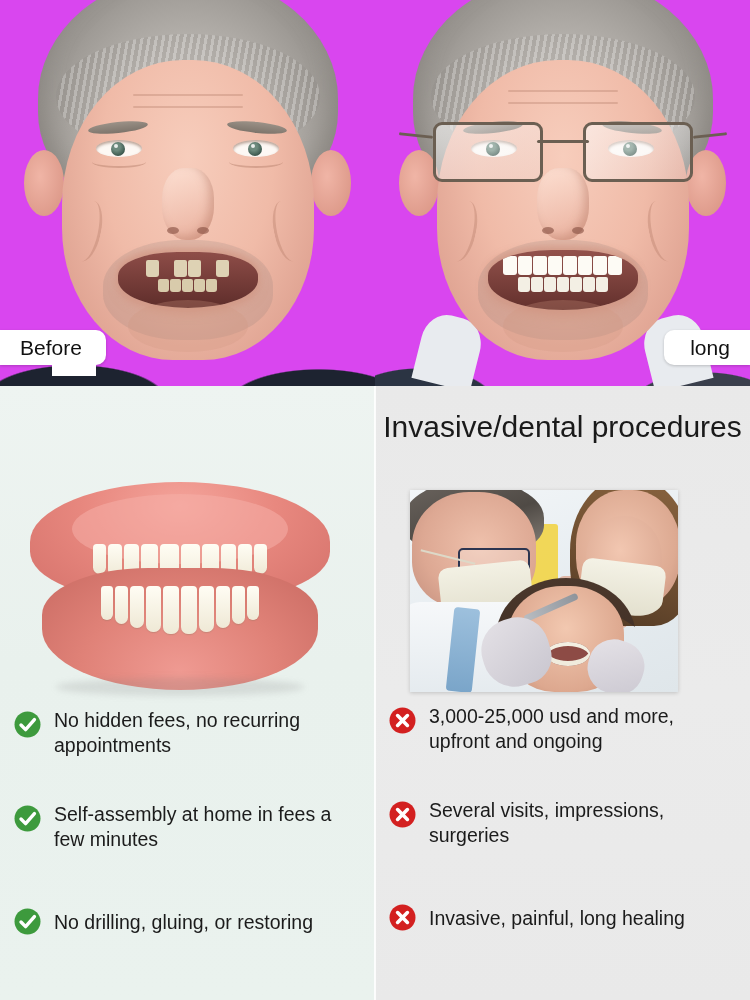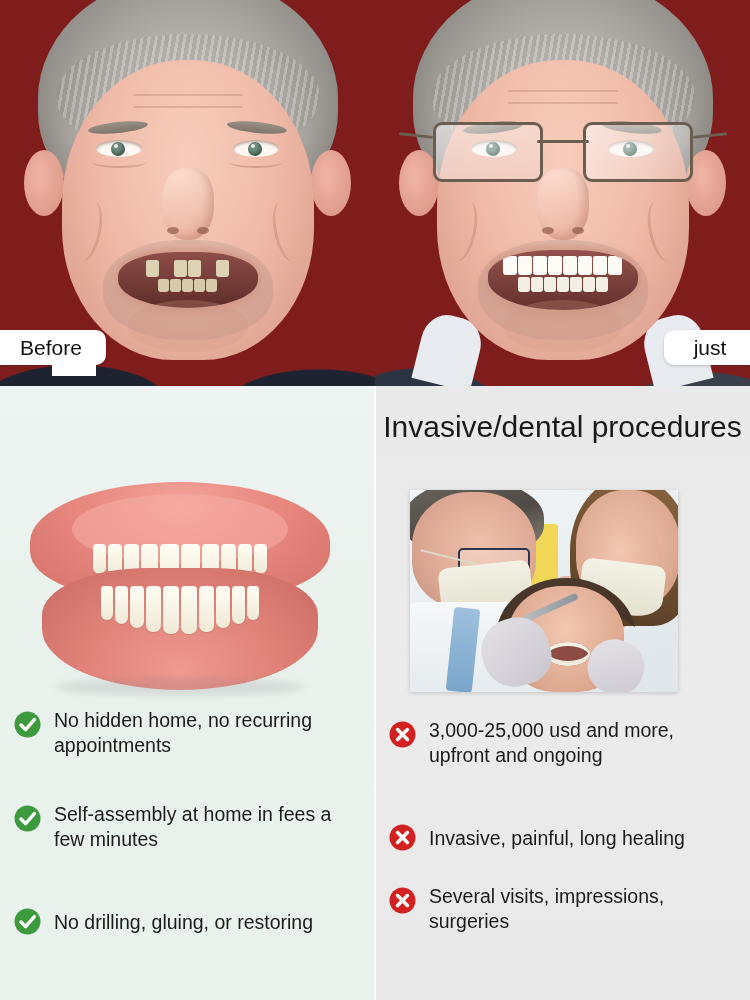--- a/index.html
+++ b/index.html
@@ -5,21 +5,21 @@
   html,body{margin:0;padding:0;}
   body{
     width:750px;height:1000px;overflow:hidden;
     font-family:"Liberation Sans","DejaVu Sans",sans-serif;
     background:#ffffff;
   }
   .page{position:relative;width:750px;height:1000px;overflow:hidden;}
 
   
   .photo-strip{position:absolute;left:0;top:0;width:750px;height:386px;display:flex;}
-  .photo{position:relative;width:375px;height:386px;overflow:hidden;background:#7f1d1d;}
+  .photo{position:relative;width:375px;height:386px;overflow:hidden;background:#d946ef;}
 
   
   .face-wrap{position:absolute;left:0;top:0;width:375px;height:386px;}
 
   
   .shoulder{position:absolute;bottom:0;width:100%;height:80px;}
   .sh-left{background:
      radial-gradient(ellipse 150px 60px at 20% 120%, #1d2330 60%, rgba(29,35,48,0) 62%),
      radial-gradient(ellipse 150px 60px at 85% 125%, #1d2330 60%, rgba(29,35,48,0) 62%);}
   .sh-right{background:
@@ -177,21 +177,21 @@
       background:#8d4b45;box-shadow:inset 0 4px 0 #f3efe2, inset 0 -5px 0 #f0ebdd;}
   .dp-glove{position:absolute;left:72px;top:128px;width:68px;height:68px;border-radius:46% 46% 40% 46%;
       background:linear-gradient(150deg,#e4e1e6,#c9c6cf);transform:rotate(-16deg);}
   .dp-glove2{position:absolute;left:178px;top:150px;width:56px;height:54px;border-radius:46%;
       background:linear-gradient(150deg,#e6e3e8,#cbc8d1);transform:rotate(18deg);}
   .dp-tool{position:absolute;left:112px;top:114px;width:58px;height:7px;background:linear-gradient(90deg,#b9bdc2,#8e949b);border-radius:4px;transform:rotate(-24deg);}
 
   
   .bullets{position:absolute;left:0;width:100%;}
   .bullets.left{top:322px;}
-  .bullets.right{top:332px;}
+  .bullets.right{top:318px;}
   .bullet{position:relative;display:flex;align-items:flex-start;gap:13px;padding:0 14px 0 14px;margin-bottom:22px;}
   .bullet .ico{flex:0 0 auto;width:27px;height:27px;margin-top:3px;}
   .bullet .txt{font-size:19.5px;line-height:25px;color:#1b1b1b;}
   .b-h-tall{height:72px;}
   .b-h-short{height:50px;align-items:center;}
   .bullet.one-line .ico{margin-top:1px;}
   .bullet.one-line .txt{padding-top:2px;}
 
   svg{display:block;}
 </style>
@@ -309,21 +309,21 @@
               <span class="tooth"></span>
             <span class="tooth"></span>
               <span class="tooth"></span>
               <span class="tooth"></span>
             <span class="tooth"></span>
           </div>
         </div>
         <div class="chin"></div>
       </div>
       <div class="badge badge-back">
-        <span>just</span>
+        <span>long</span>
       </div>
     </div>
   </div>
 
   <div class="panels">
 
     <div class="panel panel-left">
 
       <div class="denture">
         <div class="gum-upper"></div>
@@ -358,21 +358,21 @@
 
       <div class="bullets left">
 
         <div class="bullet b-h-tall">
           <span class="ico">
             <svg width="27" height="27" viewBox="0 0 27 27">
               <circle cx="13.5" cy="13.5" r="13" fill="#3d9a3d"></circle>
               <path d="M7 14 L11.6 18.6 L20.4 8.6" stroke="#ffffff" stroke-width="3.4" fill="none" stroke-linecap="round" stroke-linejoin="round"></path>
             </svg>
           </span>
-          <span class="txt">No hidden home, no recurring appointments</span>
+          <span class="txt">No hidden fees, no recurring appointments</span>
         </div>
 
         <div class="bullet b-h-tall">
           <span class="ico">
             <svg width="27" height="27" viewBox="0 0 27 27">
               <circle cx="13.5" cy="13.5" r="13" fill="#3d9a3d"></circle>
               <path d="M7 14 L11.6 18.6 L20.4 8.6" stroke="#ffffff" stroke-width="3.4" fill="none" stroke-linecap="round" stroke-linejoin="round"></path>
             </svg>
           </span>
           <span class="txt">Self-assembly at home in fees a few minutes</span>
@@ -423,38 +423,38 @@
         <div class="bullet b-h-tall">
           <span class="ico">
             <svg width="27" height="27" viewBox="0 0 27 27">
               <circle cx="13.5" cy="13.5" r="13" fill="#d32020"></circle>
               <path d="M8.6 8.6 L18.4 18.4 M18.4 8.6 L8.6 18.4" stroke="#ffffff" stroke-width="3.6" stroke-linecap="round"></path>
             </svg>
           </span>
           <span class="txt">3,000-25,000 usd and more, upfront and ongoing</span>
         </div>
 
-        <div class="bullet b-h-short one-line">
+        <div class="bullet b-h-tall">
           <span class="ico">
             <svg width="27" height="27" viewBox="0 0 27 27">
               <circle cx="13.5" cy="13.5" r="13" fill="#d32020"></circle>
               <path d="M8.6 8.6 L18.4 18.4 M18.4 8.6 L8.6 18.4" stroke="#ffffff" stroke-width="3.6" stroke-linecap="round"></path>
             </svg>
           </span>
-          <span class="txt">Invasive, painful, long healing</span>
-        </div>
-
-        <div class="bullet b-h-tall">
+          <span class="txt">Several visits, impressions, surgeries</span>
+        </div>
+
+        <div class="bullet b-h-short one-line">
           <span class="ico">
             <svg width="27" height="27" viewBox="0 0 27 27">
               <circle cx="13.5" cy="13.5" r="13" fill="#d32020"></circle>
               <path d="M8.6 8.6 L18.4 18.4 M18.4 8.6 L8.6 18.4" stroke="#ffffff" stroke-width="3.6" stroke-linecap="round"></path>
             </svg>
           </span>
-          <span class="txt">Several visits, impressions, surgeries</span>
+          <span class="txt">Invasive, painful, long healing</span>
         </div>
 
       </div>
     </div>
   </div>
 
   <div class="divider"></div>
 
 </div>
 

